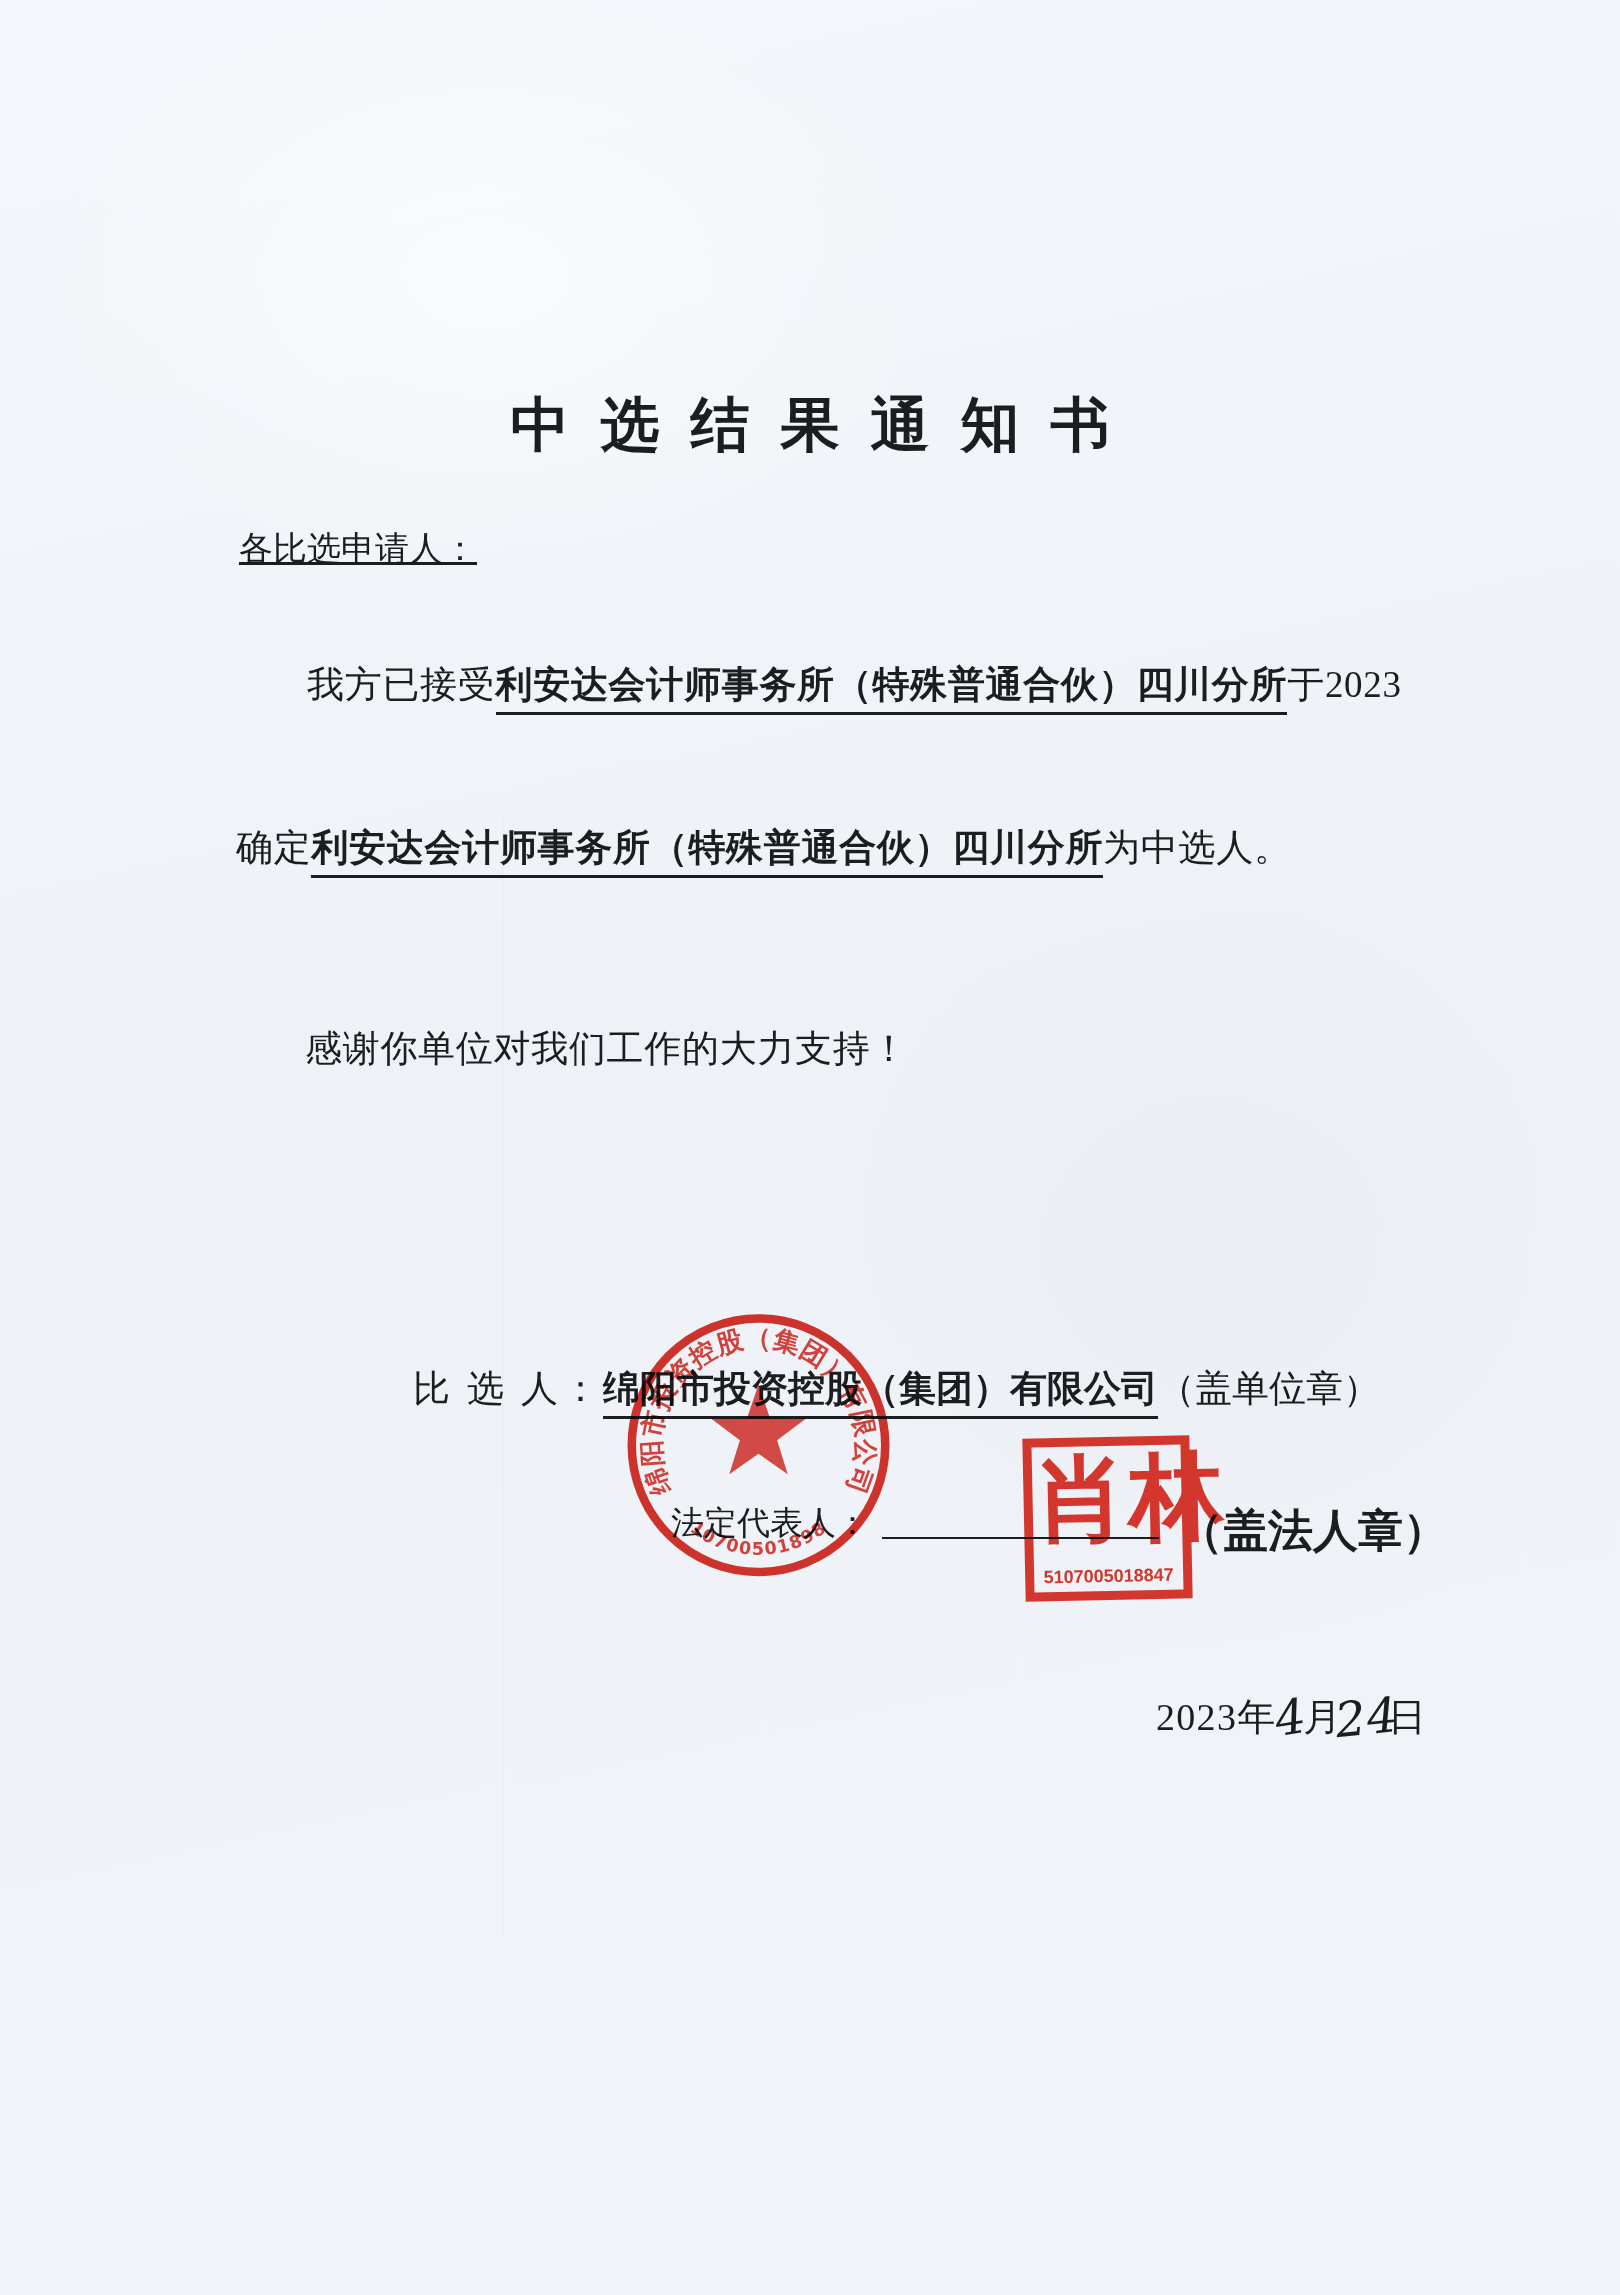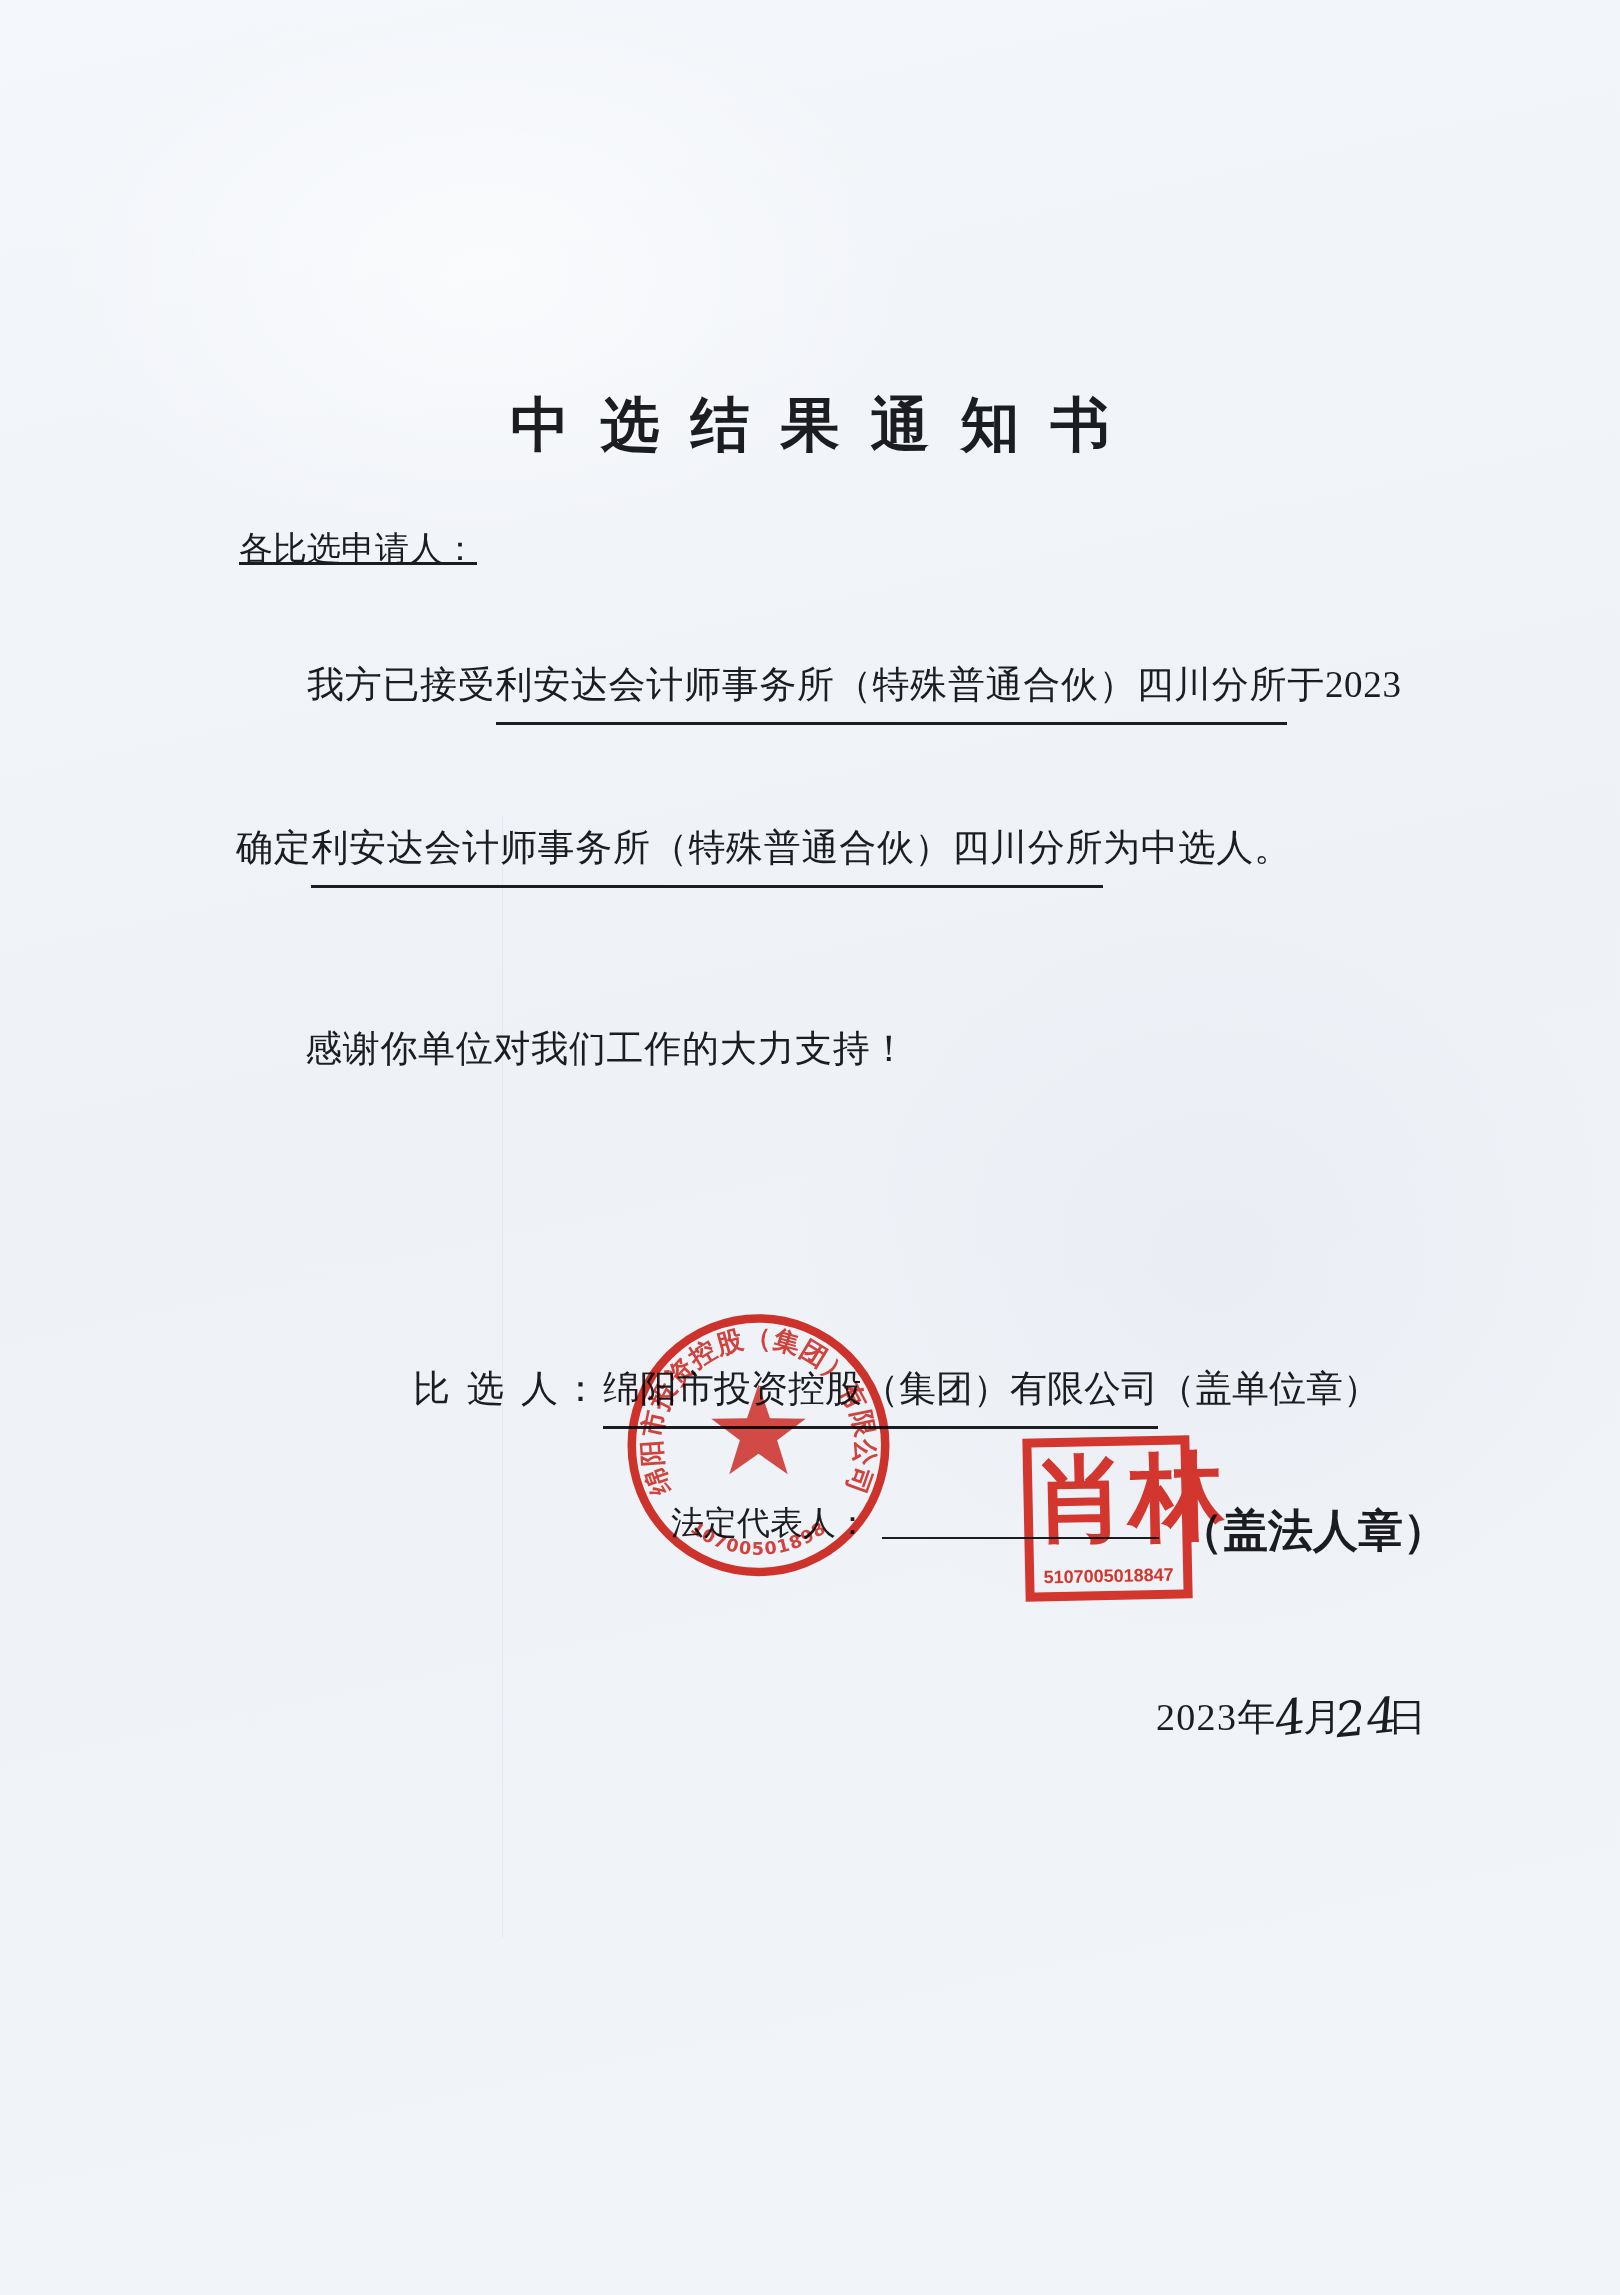--- a/index.html
+++ b/index.html
@@ -28,21 +28,22 @@
     transform: translateX(-50%);
     font-family: "Liberation Sans", sans-serif;
     font-weight: bold;
     font-size: 59px;
     letter-spacing: 31px;
     padding-left: 31px; 
   }
   .body-line { font-size: 37px; letter-spacing: 0.7px; }
   .u {
     border-bottom: 3.3px solid #1c1d20;
-    padding-bottom: 17px;
+    padding-bottom: 7px;
+    font-weight: bold;
   }
   .sal { font-size: 34px; }
   .sign-line { font-size: 37px; }
   .label-spaced { letter-spacing: 3.9px; }
   #legal-underline {
     position: absolute;
     left: 882px;
     top: 1537px;
     width: 277px;
     border-top: 2.6px solid #1c1d20;

